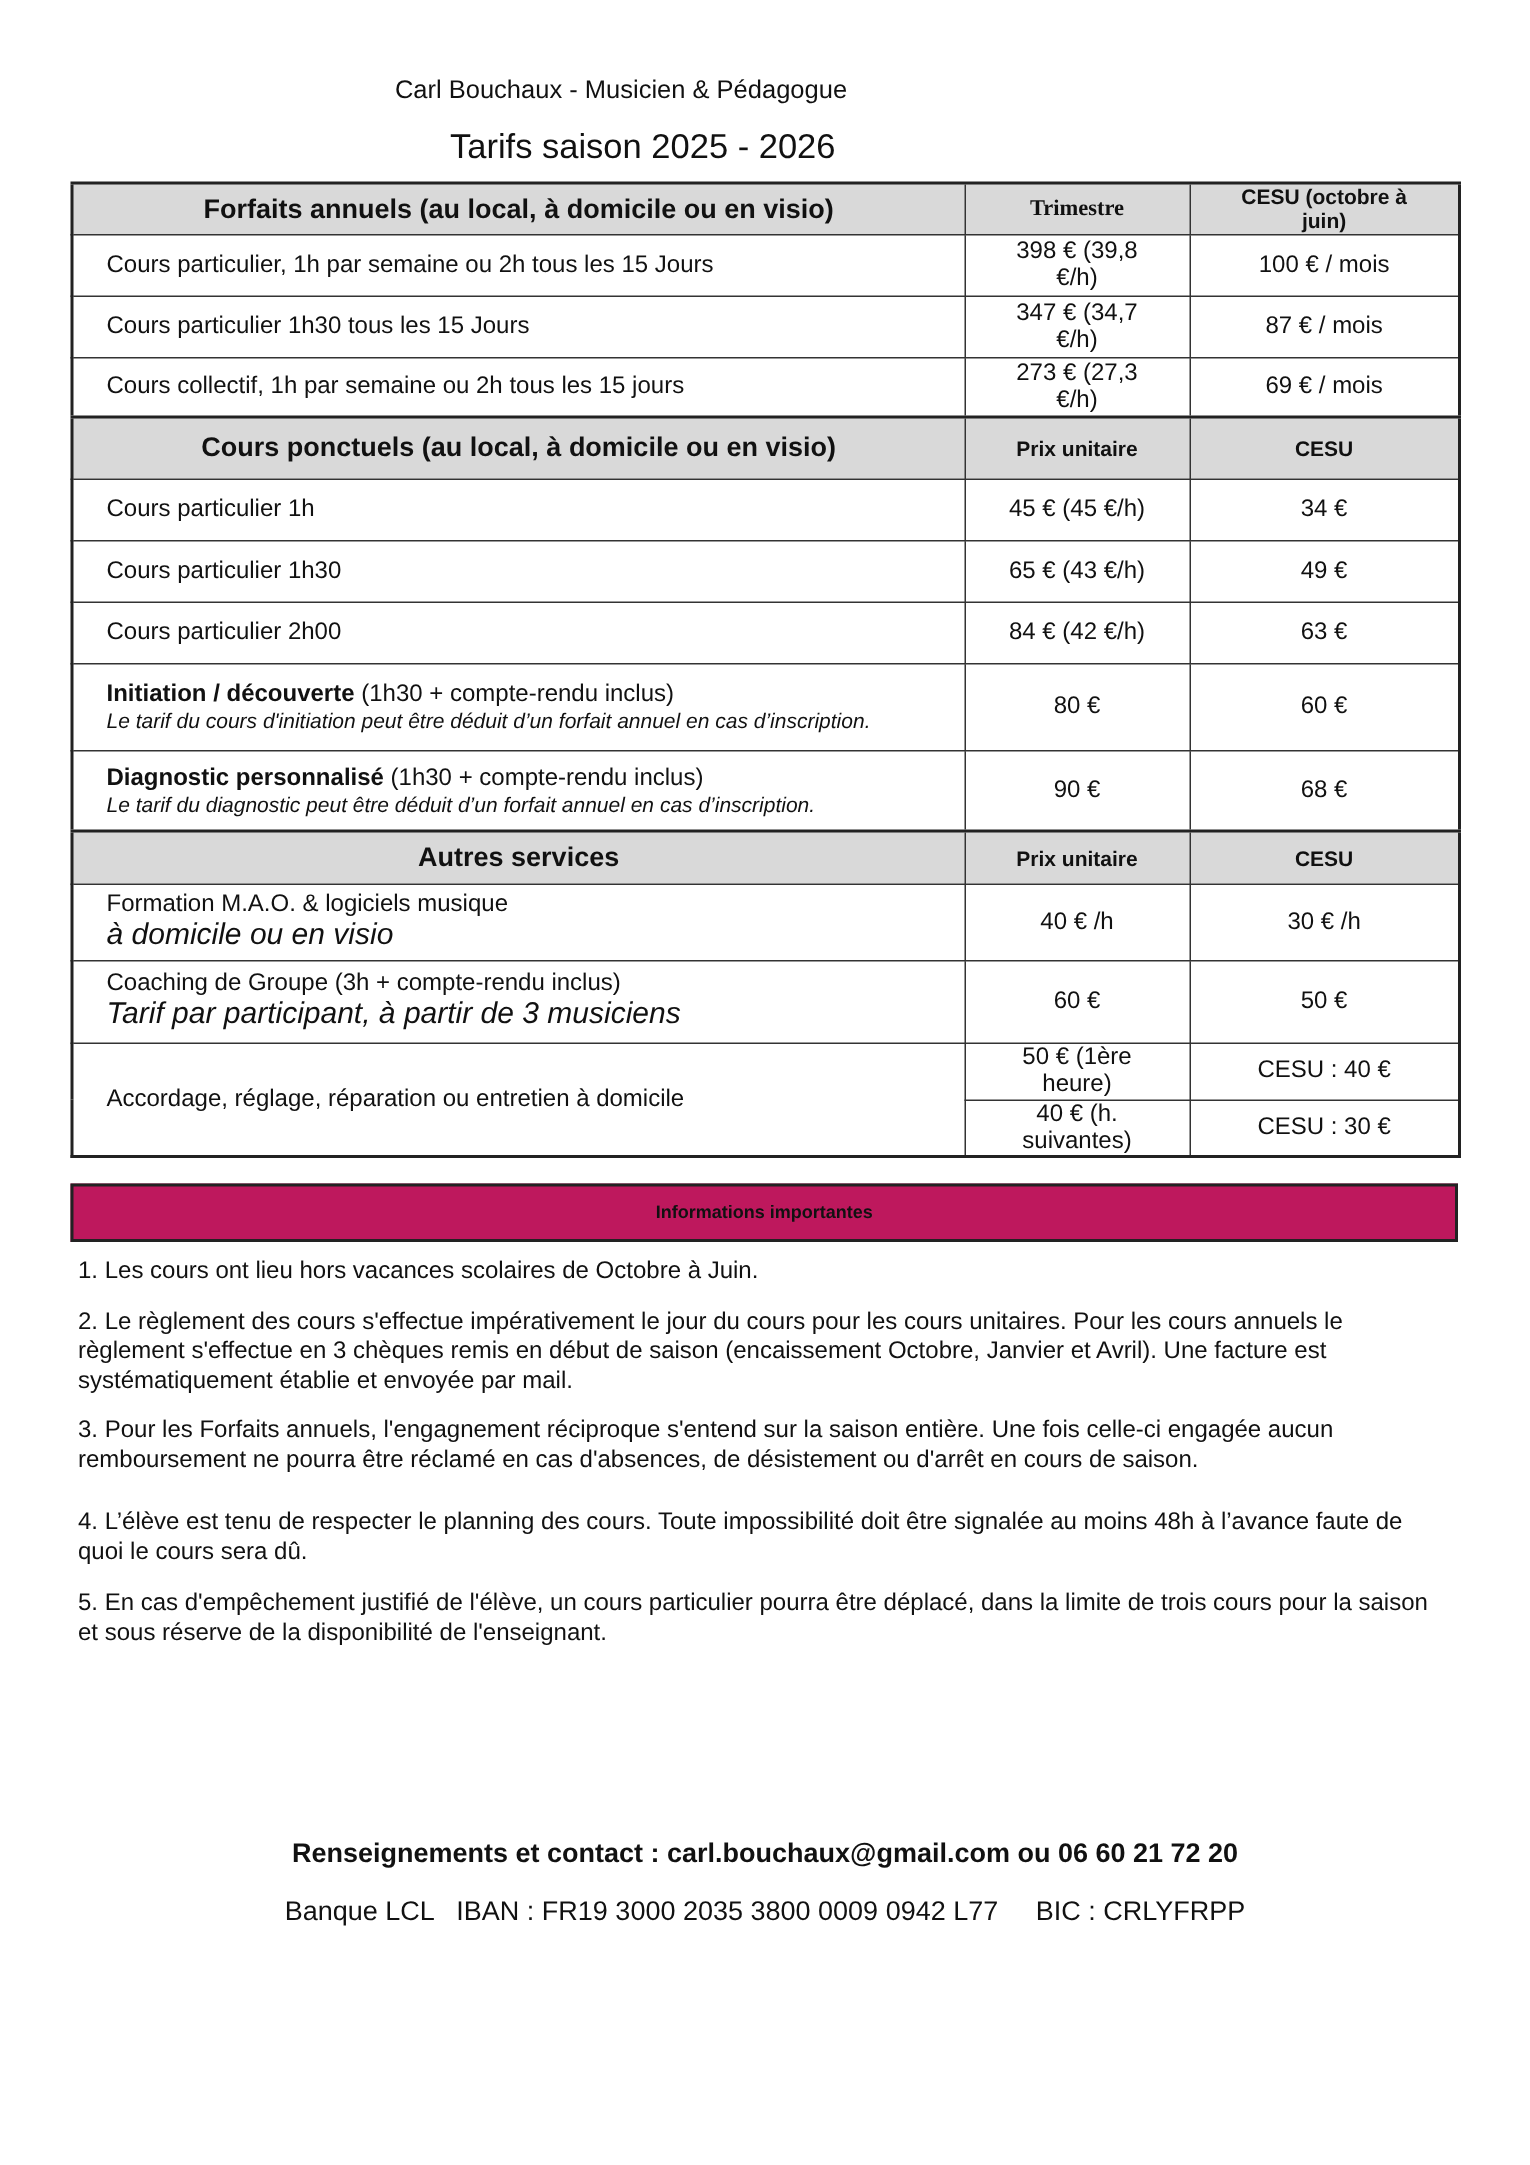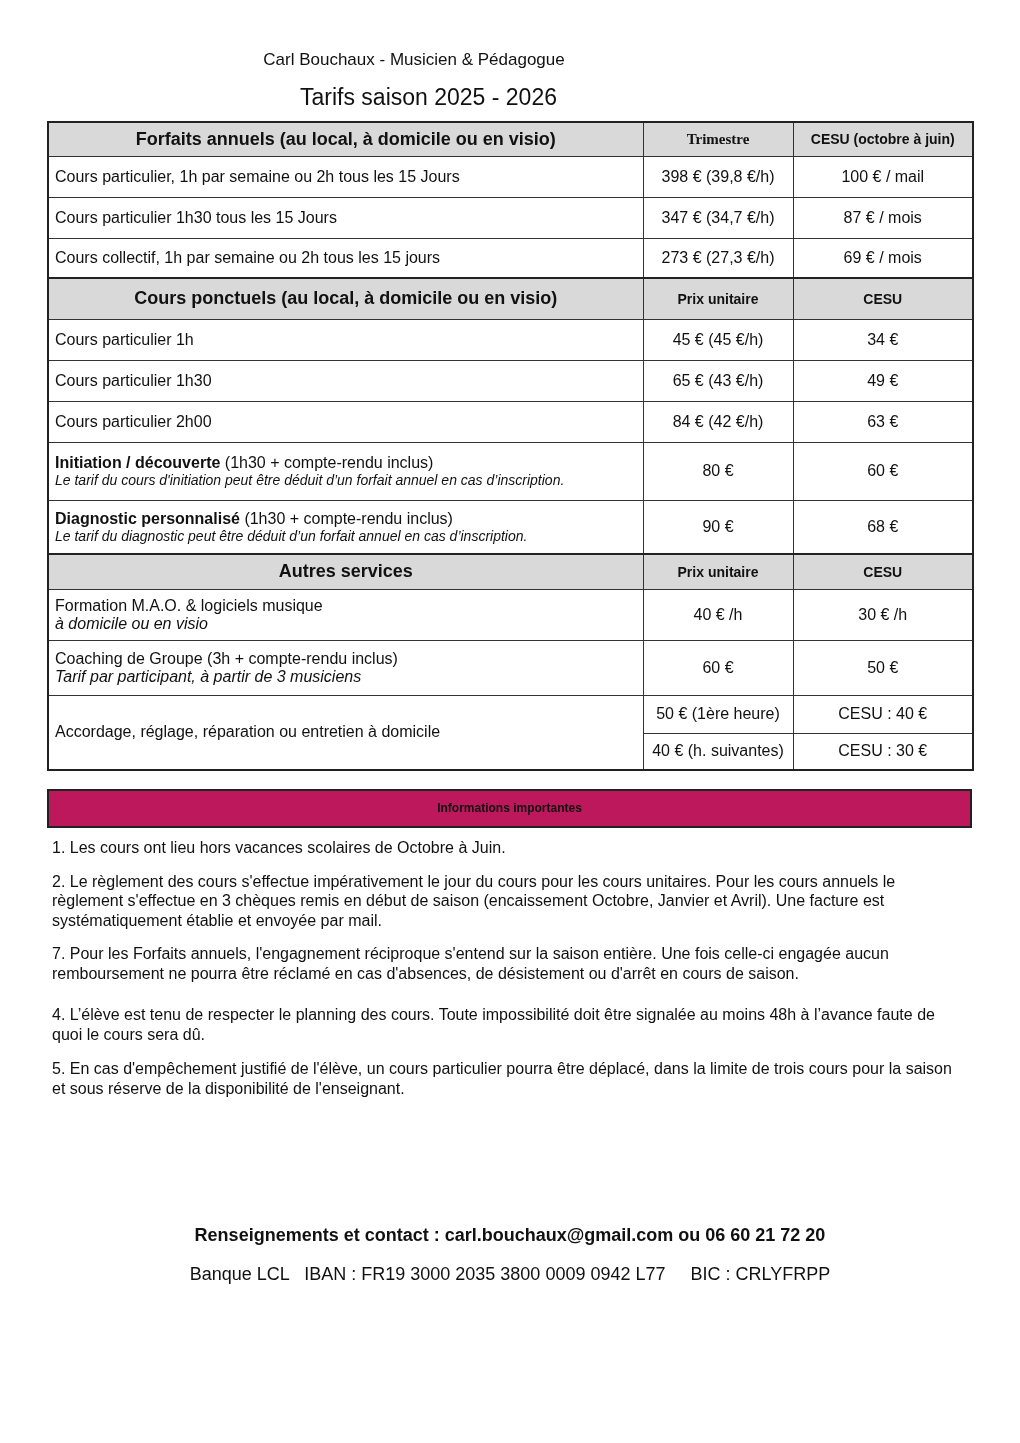--- a/index.html
+++ b/index.html
@@ -1,31 +1,31 @@
 <!DOCTYPE html>
 <html><head>
 <meta charset="utf-8">
 <style>
   html, body { margin: 0; padding: 0; background: #ffffff; }
   body { width: 1020px; height: 1443px; position: relative; font-family: "Liberation Sans", sans-serif; color: #111; }
   .subtitle { position: absolute; top: 50px; left: 0; width: 828px; text-align: center; font-size: 17px; }
   .title { position: absolute; top: 84px; left: 0; width: 857px; text-align: center; font-size: 23px; }
   table.tarifs { position: absolute; top: 121px; left: 47px; width: 925px; border-collapse: collapse; border: 2px solid #222; table-layout: fixed; }
-  table.tarifs td, table.tarifs th { border: 1px solid #333; font-size: 16px; padding: 0 6px; }
+  table.tarifs td, table.tarifs th { border: 1px solid #333; font-size: 16px; padding: 0 22px; }
   table.tarifs col.c1 { width: 595px; }
   table.tarifs col.c2 { width: 150px; }
   table.tarifs col.c3 { width: 180px; }
   tr.section th { background: #d9d9d9; font-weight: bold; text-align: center; border-top: 2px solid #222; }
   tr.section th.main { font-size: 18px; }
   tr.section th.sub { font-size: 14px; }
   tr.section th.serif { font-family: "Liberation Serif", serif; font-size: 15px; }
   td.label { text-align: left; }
   td.price { text-align: center; }
   .note { font-style: italic; font-size: 14px; display: block; }
-  .note15 { font-style: italic; font-size: 16px; display: block; }
+  .note15 { font-style: italic; font-size: 20px; display: block; }
   .info-box { position: absolute; top: 789px; left: 47px; width: 921px; height: 35px; border: 2px solid #222; background: #be185d; text-align: center; font-weight: bold; font-size: 12px; line-height: 35px; }
   .info-list { position: absolute; top: 838px; left: 52px; width: 915px; font-size: 16px; line-height: 19.5px; }
   .info-list p { margin: 0; }
   .contact { position: absolute; top: 1225px; left: 0; width: 1020px; text-align: center; font-weight: bold; font-size: 18px; }
   .bank { position: absolute; top: 1264px; left: 0; width: 1020px; text-align: center; font-size: 18px; white-space: pre; }
 </style>
 </head>
 <body>
 
 <div class="subtitle">Carl Bouchaux - Musicien &amp; Pédagogue</div>
@@ -40,21 +40,21 @@
 
   <tbody>
       <tr class="section" style="height:34px">
     <th class="main">Forfaits annuels (au local, à domicile ou en visio)</th>
     <th class="serif">Trimestre</th>
     <th class="sub">CESU (octobre à juin)</th>
   </tr>
   <tr style="height:41px">
     <td class="label">Cours particulier, 1h par semaine ou 2h tous les 15 Jours</td>
     <td class="price">398 € (39,8 €/h)</td>
-    <td class="price">100 € / mail</td>
+    <td class="price">100 € / mois</td>
   </tr>
   <tr style="height:41px">
     <td class="label">Cours particulier 1h30 tous les 15 Jours</td>
     <td class="price">347 € (34,7 €/h)</td>
     <td class="price">87 € / mois</td>
   </tr>
   <tr style="height:40px">
     <td class="label">Cours collectif, 1h par semaine ou 2h tous les 15 jours</td>
     <td class="price">273 € (27,3 €/h)</td>
     <td class="price">69 € / mois</td>
@@ -128,19 +128,19 @@
     <td class="price">CESU : 30 €</td>
   </tr>
 </tbody>
   </table>
 
 <div class="info-box">Informations importantes</div>
 
 <div class="info-list">
   <p style="margin-bottom:14px">1. Les cours ont lieu hors vacances scolaires de Octobre à Juin.</p>
   <p style="margin-bottom:14px">2. Le règlement des cours s'effectue impérativement le jour du cours pour les cours unitaires. Pour les cours annuels le règlement s'effectue en 3 chèques remis en début de saison (encaissement Octobre, Janvier et Avril). Une facture est systématiquement établie et envoyée par mail.</p>
-  <p style="margin-bottom:22px">7. Pour les Forfaits annuels, l'engagnement réciproque s'entend sur la saison entière. Une fois celle-ci engagée aucun remboursement ne pourra être réclamé en cas d'absences, de désistement ou d'arrêt en cours de saison.</p>
+  <p style="margin-bottom:22px">3. Pour les Forfaits annuels, l'engagnement réciproque s'entend sur la saison entière. Une fois celle-ci engagée aucun remboursement ne pourra être réclamé en cas d'absences, de désistement ou d'arrêt en cours de saison.</p>
   <p style="margin-bottom:15px">4. L’élève est tenu de respecter le planning des cours. Toute impossibilité doit être signalée au moins 48h à l’avance faute de quoi le cours sera dû.</p>
   <p style="margin-bottom:19px">5. En cas d'empêchement justifié de l'élève, un cours particulier pourra être déplacé, dans la limite de trois cours pour la saison et sous réserve de la disponibilité de l'enseignant.</p>
 </div>
 
 <div class="contact">Renseignements et contact : carl.bouchaux@gmail.com ou 06 60 21 72 20</div>
 <div class="bank">Banque LCL   IBAN : FR19 3000 2035 3800 0009 0942 L77     BIC : CRLYFRPP</div>
 
 </body></html>

